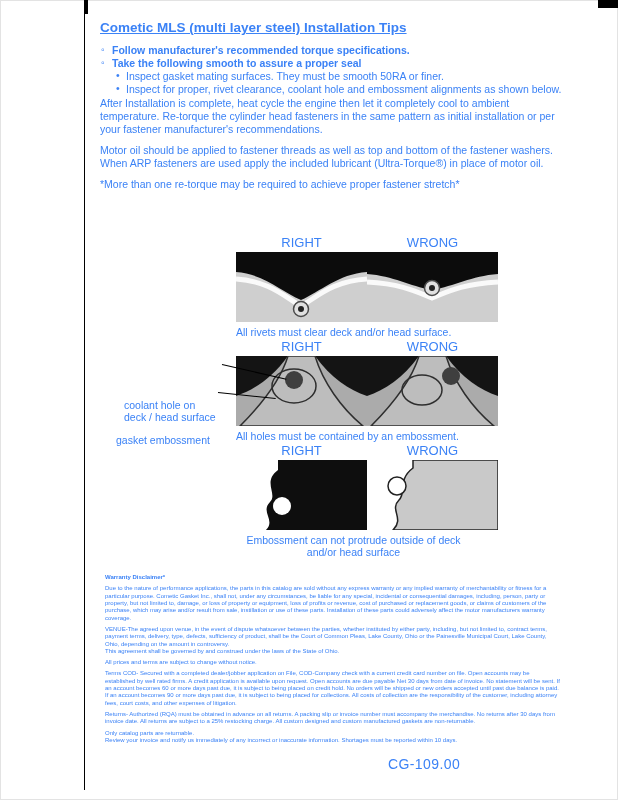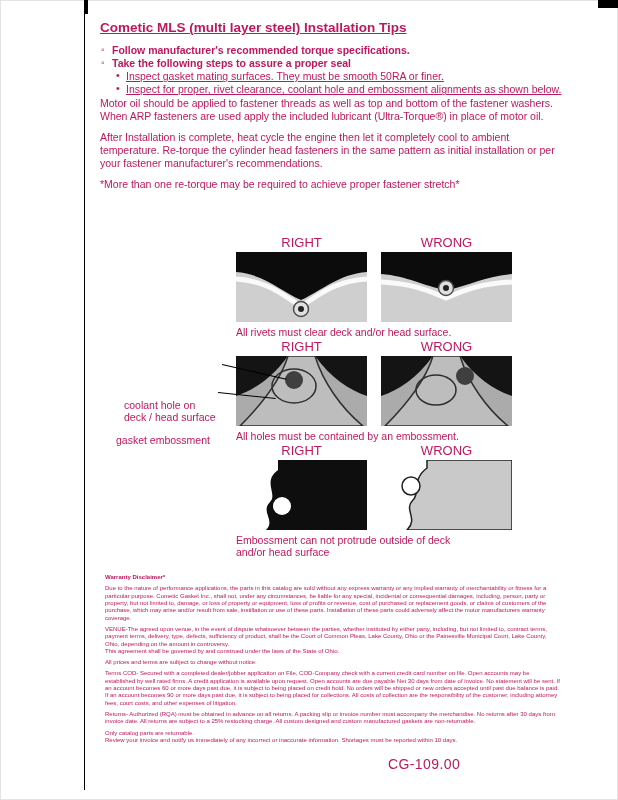--- a/index.html
+++ b/index.html
@@ -1,46 +1,46 @@
 <!DOCTYPE html>
 <html><head>
 <meta charset="utf-8">
 <style>
   * { margin:0; padding:0; box-sizing:border-box; }
   html,body { background:#ffffff; }
   .page {
     position:relative; width:618px; height:800px; background:#fff;
-    font-family:"Liberation Sans", sans-serif; color:#be185d; overflow:hidden;
+    font-family:"Liberation Sans", sans-serif; color:#3b82f6; overflow:hidden;
     box-shadow: inset 0 0 0 1px #e3e3e3;
   }
   .rule-left { position:absolute; left:84px; top:8px; width:1px; height:782px; background:#000; }
   .mark-tl   { position:absolute; left:84px; top:0; width:4px; height:14px; background:#000; }
   .mark-tr   { position:absolute; right:0; top:0; width:20px; height:8px; background:#000; }
 
   .top-block { position:absolute; left:100px; top:20px; width:465px; }
   .title { font-size:13.5px; font-weight:bold; text-decoration:underline; line-height:16px; margin-bottom:8px; }
 
   .blist { list-style:none; font-size:10.5px; line-height:1.25; }
   .blist > li.lvl1 { position:relative; padding-left:12px;font-weight:bold; }
   .blist > li.lvl1::before { content:"◦"; position:absolute; left:1px; top:-1px; }
   .sub { list-style:none; margin-left:14px; }
-  .sub li { position:relative; padding-left:12px;text-decoration:underline; }
+  .sub li { position:relative; padding-left:12px; }
   .sub li::before { content:"•"; position:absolute; left:2px; top:-1px; }
 
   .diesel-h { font-size:12.5px; font-weight:bold; margin:7px 0 7px; }
   .para { font-size:10.5px; line-height:1.25; margin-bottom:8px; width:460px; }
 
   .diagram-area { position:absolute; left:236px; top:236px; width:268px; }
   .drow { position:relative; }
-  .dcols { display:flex; gap:14px; }
+  .dcols { display:flex; gap:0; }
   .dcol { width:131px; }
   .dhead { text-align:center; font-size:13px; line-height:14px; margin-bottom:2px; }
   .dimg { display:block; width:131px; height:70px; }
   .dcap { font-size:10.5px; line-height:1.15; margin:4px 0 2px; }
-  .row3 .dcap { width:235px; }
+  .row3 .dcap { width:235px;text-align:center; }
 
   .ann { position:absolute; font-size:10.5px; line-height:1.15;margin-top:48px; }
   .ann1 { left:-112px; top:11px; width:96px; }
   .ann2 { left:-120px; top:46px; width:100px; }
   .leader { position:absolute; height:1px; background:#000; transform-origin:left center; }
   .l1 { left:-14px; top:24px; width:66px; transform:rotate(13deg); }
   .l2 { left:-18px; top:52px; width:58px; transform:rotate(6deg); }
 
   .disclaimer { position:absolute; left:105px; top:574px; width:456px; font-size:6px; line-height:1.22; }
   .d-h { font-weight:bold; margin-bottom:4px; }
@@ -56,29 +56,29 @@
 
   <div class="rule-left"></div>
   <div class="mark-tl"></div>
   <div class="mark-tr"></div>
 
   <div class="top-block">
     <h1 class="title">Cometic MLS (multi layer steel) Installation Tips</h1>
 
     <ul class="blist">
       <li class="lvl1">Follow manufacturer's recommended torque specifications.</li>
-      <li class="lvl1">Take the following steps to assure a proper seal</li>
+      <li class="lvl1">Take the following smooth to assure a proper seal</li>
     </ul>
     <ul class="blist sub">
       <li>Inspect gasket mating surfaces.  They must be smooth 50RA or finer.</li>
       <li>Inspect for proper, rivet clearance, coolant hole and embossment alignments as shown below.</li>
     </ul>
 
+    <p class="para">After Installation is complete, heat cycle the engine then let it completely cool to ambient temperature. Re-torque the cylinder head fasteners in the same pattern as initial installation or per your fastener manufacturer's recommendations.</p>
     <p class="para">Motor oil should be applied to fastener threads as well as top and bottom of the fastener washers. When ARP fasteners are used apply the included lubricant (Ultra-Torque®) in place of motor oil.</p>
-    <p class="para">After Installation is complete, heat cycle the engine then let it completely cool to ambient temperature. Re-torque the cylinder head fasteners in the same pattern as initial installation or per your fastener manufacturer's recommendations.</p>
     <p class="para">*More than one re-torque may be required to achieve proper fastener stretch*</p>
   </div>
 
   <div class="diagram-area">
 
     <div class="drow">
       <div class="dcols">
         <div class="dcol">
           <div class="dhead">RIGHT</div>
           <svg class="dimg" viewBox="0 0 131 70" xmlns="http://www.w3.org/2000/svg">

